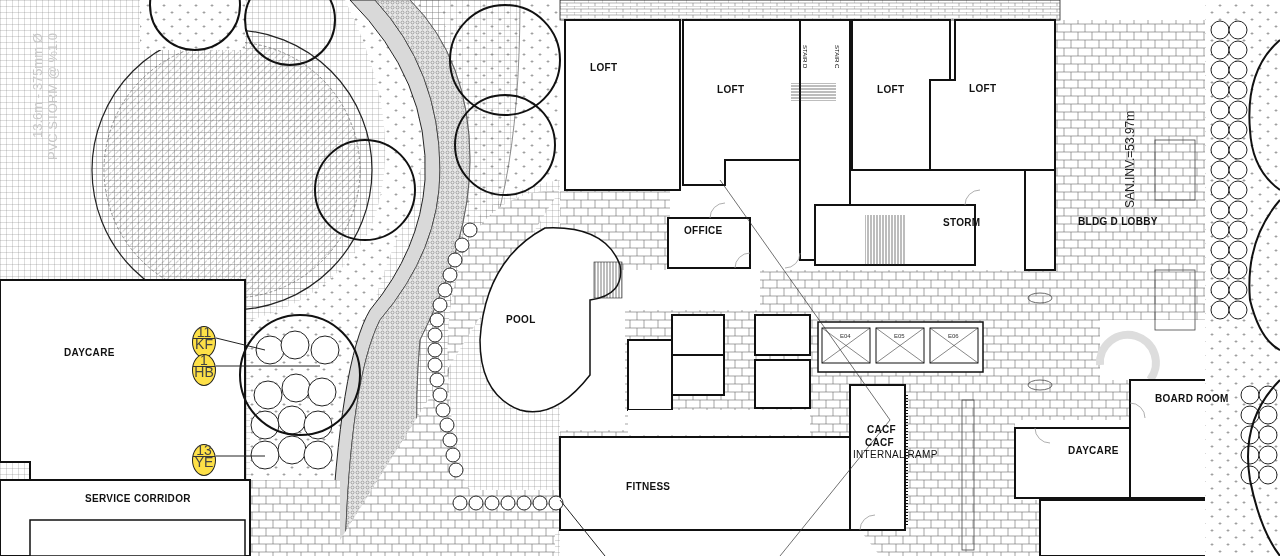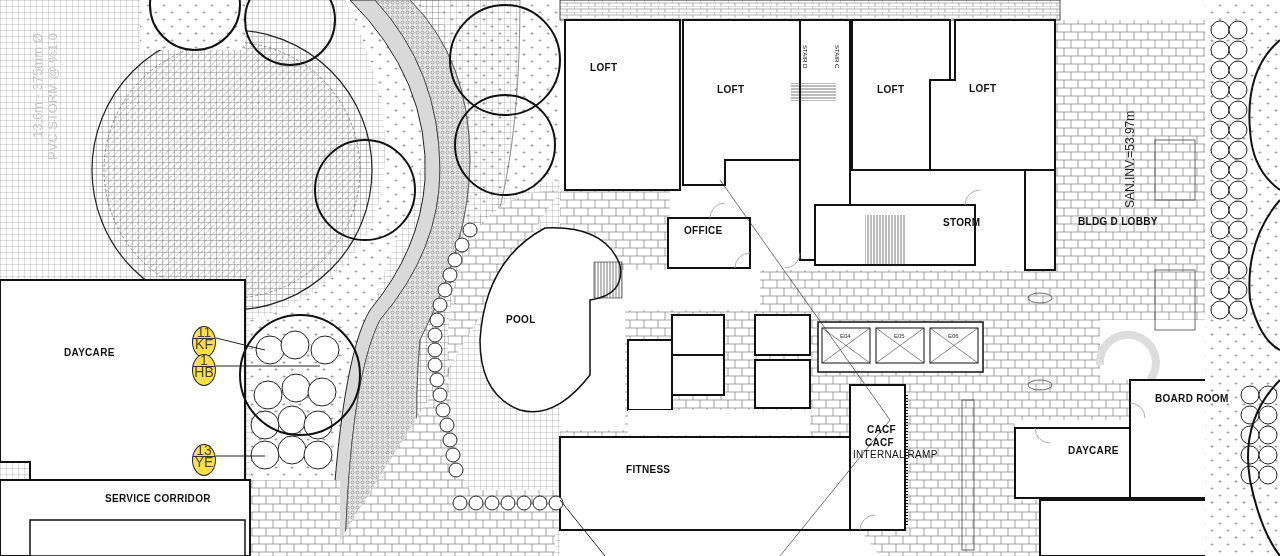--- a/index.html
+++ b/index.html
@@ -255,22 +255,22 @@
 
 <div class="lbl" style="left:590px;top:62px;">LOFT</div>
 <div class="lbl" style="left:717px;top:84px;">LOFT</div>
 <div class="lbl" style="left:877px;top:84px;">LOFT</div>
 <div class="lbl" style="left:969px;top:83px;">LOFT</div>
 <div class="lbl" style="left:684px;top:225px;">OFFICE</div>
 <div class="lbl" style="left:943px;top:217px;">STORM</div>
 <div class="lbl" style="left:1078px;top:216px;">BLDG D LOBBY</div>
 <div class="lbl" style="left:506px;top:314px;">POOL</div>
 <div class="lbl" style="left:64px;top:347px;text-align:right;">DAYCARE</div>
-<div class="lbl" style="left:85px;top:493px;margin-left:20px;">SERVICE CORRIDOR</div>
-<div class="lbl" style="left:626px;top:464px;">FITNESS</div>
+<div class="lbl" style="left:85px;top:493px;">SERVICE CORRIDOR</div>
+<div class="lbl" style="left:626px;top:481px;">FITNESS</div>
 <div class="lbl thin" style="left:853px;top:413px;margin-top:36px;">INTERNAL RAMP</div>
 <div class="lbl" style="left:867px;top:424px;">CACF</div>
 <div class="lbl" style="left:865px;top:437px;">CACF</div>
 <div class="lbl" style="left:1068px;top:445px;">DAYCARE</div>
 <div class="lbl" style="left:1155px;top:393px;">BOARD ROOM</div>
 
 <div class="rot" style="left:808px;top:45px;font-size:6px;transform:rotate(90deg);">STAIR D</div>
 <div class="rot" style="left:840px;top:45px;font-size:6px;transform:rotate(90deg);">STAIR C</div>
 
 <div class="elev" style="left:840px;top:333px;">E04</div>

